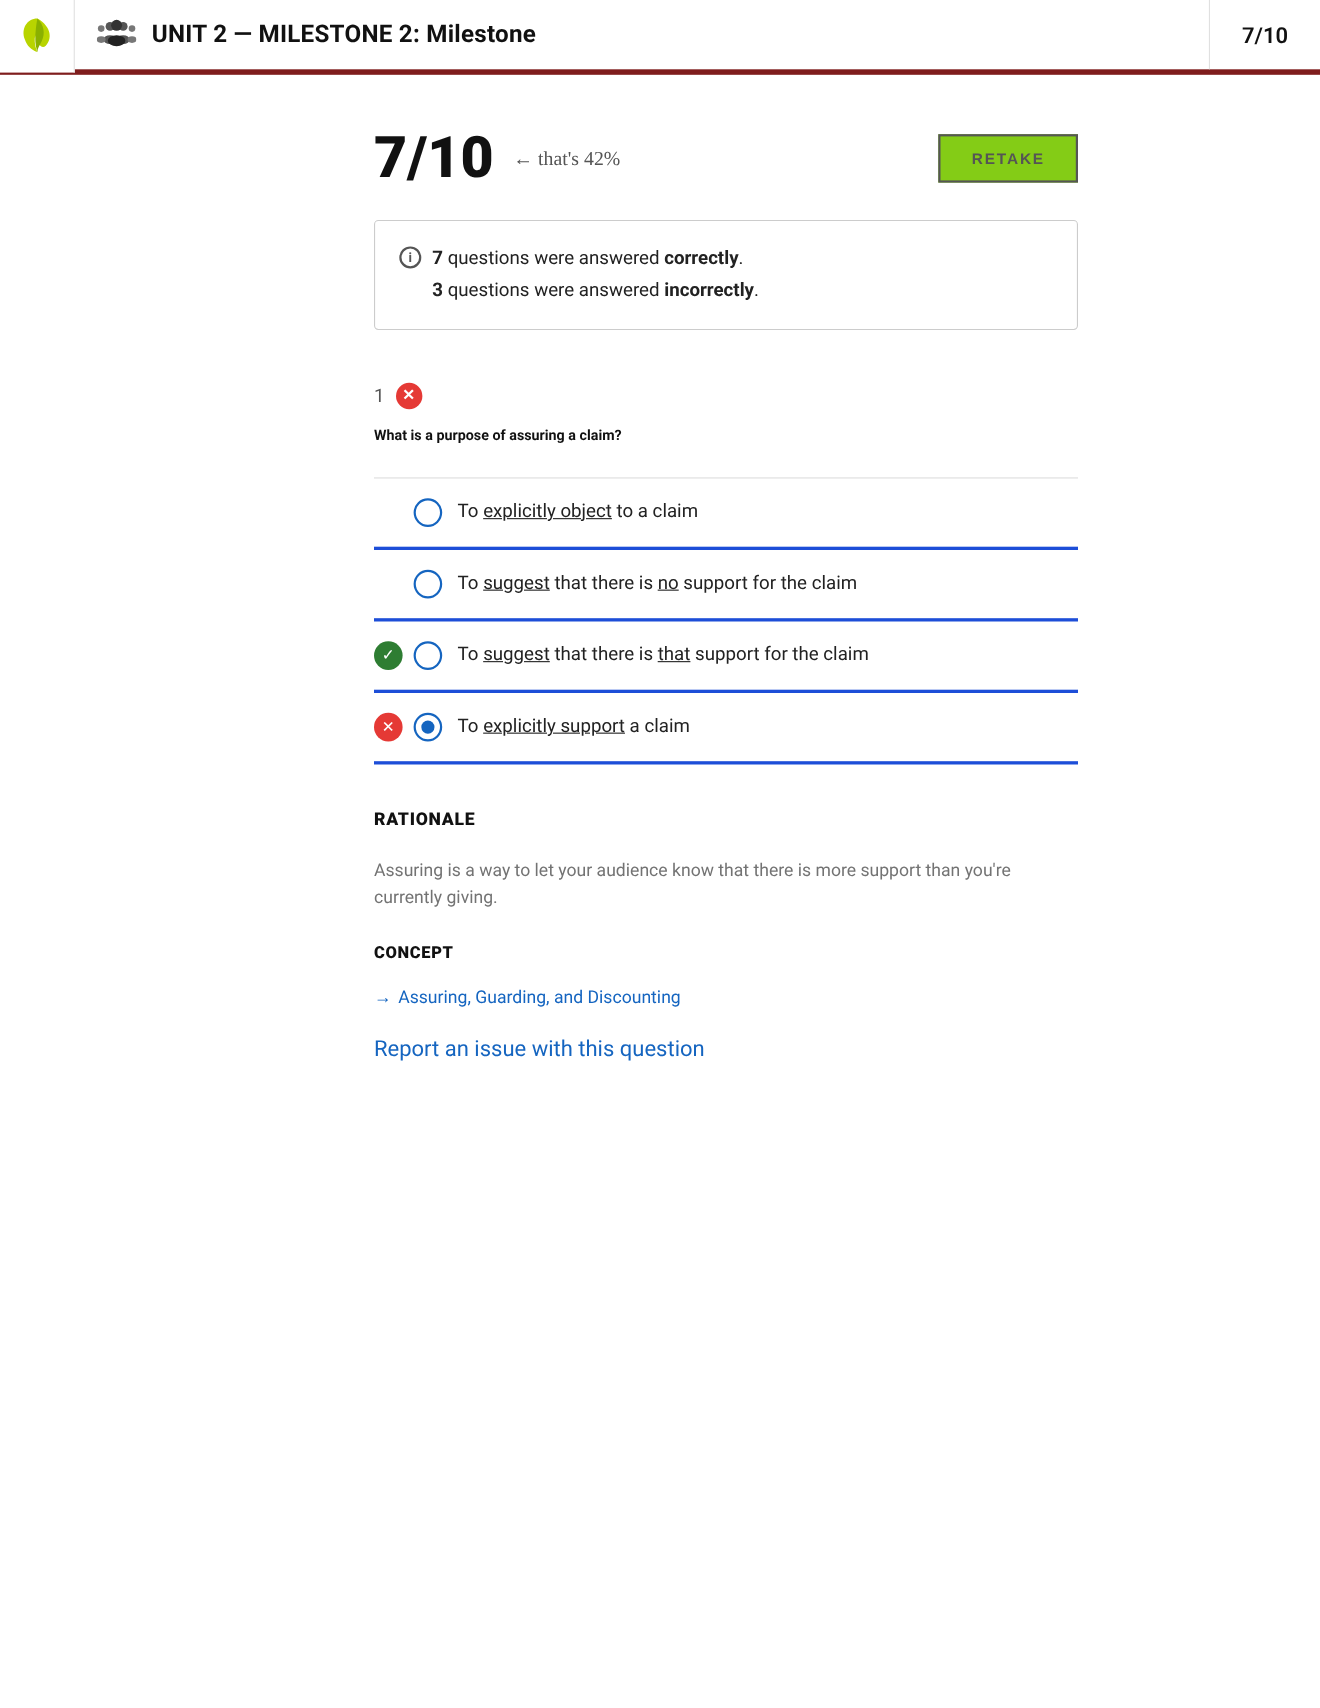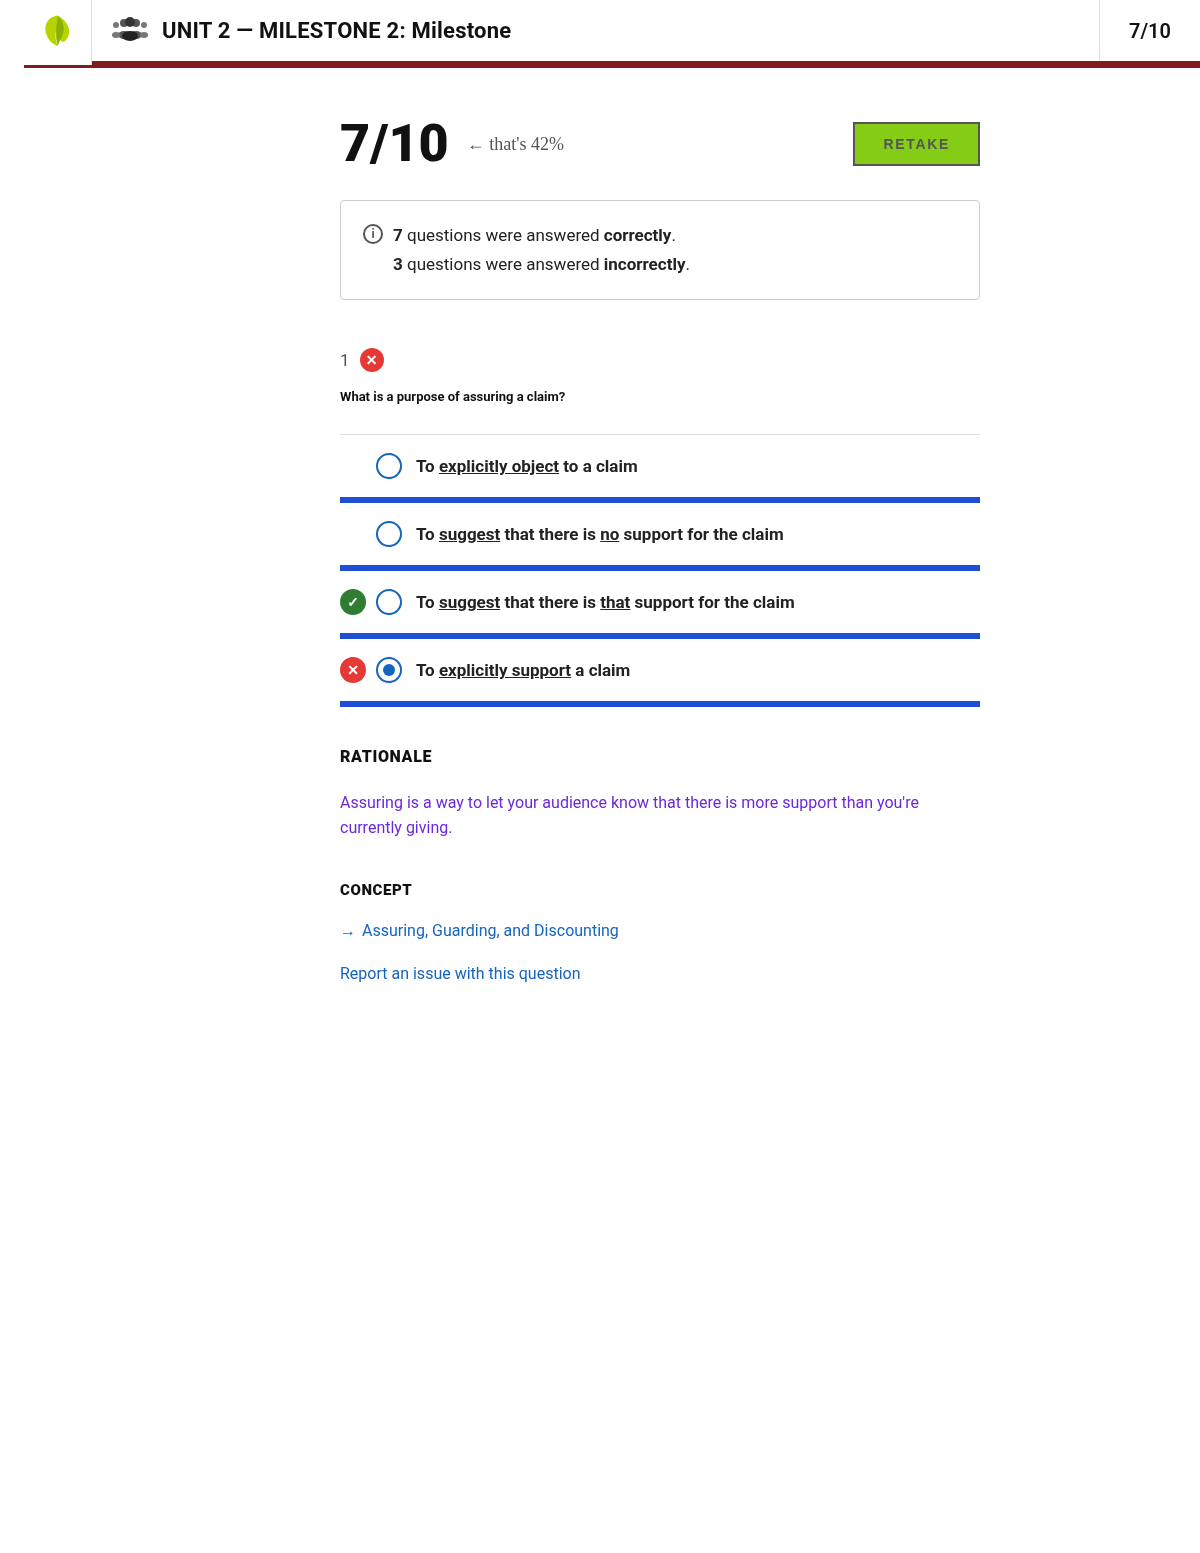--- a/index.html
+++ b/index.html
@@ -8,24 +8,23 @@
       background: #fff;
       width: 1200px;
       min-height: 1553px;
       color: #222;
     }
 
     
     .header {
       display: flex;
       align-items: center;
-      border-bottom: 7px solid #7f1d1d;
+      border-bottom: 5px solid #7f1d1d;
       height: 68px;
       padding: 0;
-      margin-left: 24px;
     }
     .header-logo {
       width: 68px;
       height: 68px;
       background: #fff;
       display: flex;
       align-items: center;
       justify-content: center;
       border-right: 1px solid #e0e0e0;
       flex-shrink: 0;
@@ -170,26 +169,25 @@
       color: #111;
       margin-bottom: 28px;
       line-height: 1.4;
     }
 
     
     .options-list {
       border-top: 1px solid #ddd;
     }
     .option-item {
-      border-bottom: 6px solid #1d4ed8;
+      border-bottom: 3px solid #1d4ed8;
       padding: 18px 0;
       display: flex;
-      align-items: flex-end;
+      align-items: flex-start;
       gap: 14px;
-      font-weight: bold;
     }
     .option-left {
       display: flex;
       align-items: center;
       gap: 10px;
     }
     .correct-badge {
       width: 26px;
       height: 26px;
       background: #2e7d32;
@@ -253,43 +251,43 @@
     .rationale-title {
       font-size: 16px;
       font-weight: 900;
       color: #111;
       letter-spacing: 0.04em;
       text-transform: uppercase;
       margin-bottom: 25px;
     }
     .rationale-text {
       font-size: 16px;
-      color: #6d28d9;
+      color: #737373;
       line-height: 1.55;
-      margin-bottom: 40px;
+      margin-bottom: 28px;
     }
     .concept-title {
       font-size: 15px;
       font-weight: 900;
       color: #111;
       letter-spacing: 0.04em;
       text-transform: uppercase;
       margin-bottom: 22px;
     }
     .concept-link {
       font-size: 16px;
       color: #1565c0;
       text-decoration: none;
       display: flex;
       align-items: center;
       gap: 6px;
       margin-bottom: 24px;
     }
     .report-link {
-      font-size: 16px;
+      font-size: 20px;
       color: #1565c0;
       text-decoration: none;
     }
 
     
     .score-note-handwriting {
       font-family: 'Segoe Script', 'Comic Sans MS', cursive;
       font-size: 18px;
       color: #555;
     }

